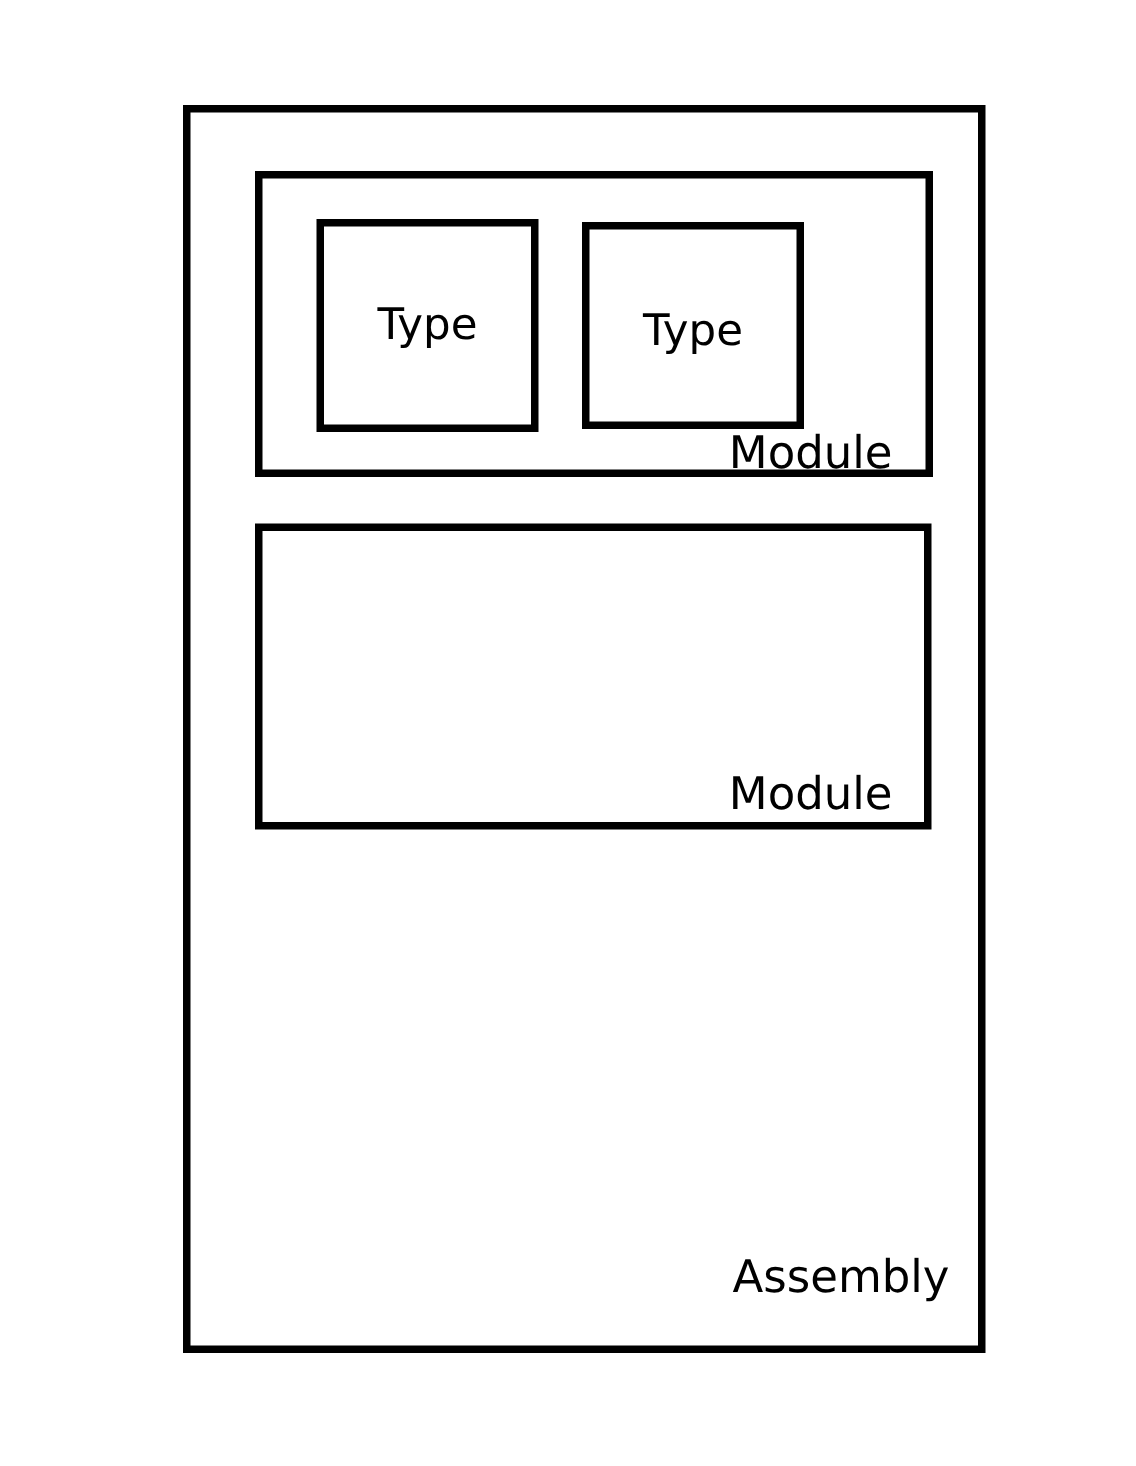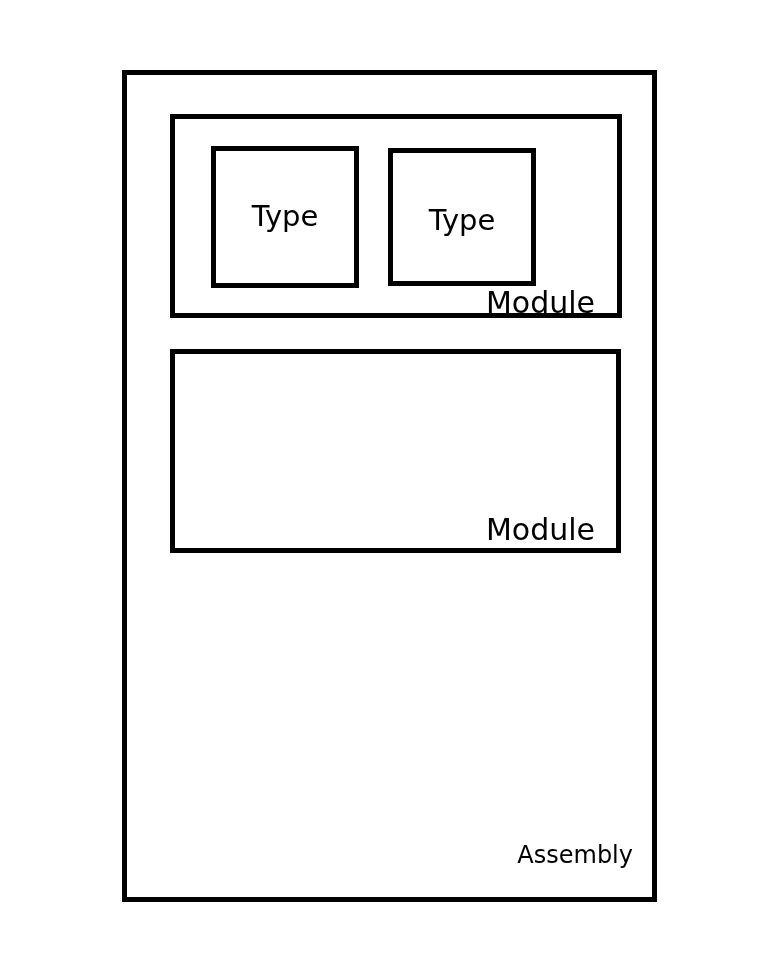--- a/index.html
+++ b/index.html
@@ -116,21 +116,21 @@
   }
 
   .module-label-2 {
     font-size: 30px;
     right: 21px;
     bottom: 3px;
     z-index: 4;
   }
 
   .assembly-label {
-    font-size: 24px;
+    font-size: 30px;
     right: 19px;
     bottom: 30px;
     z-index: 4;
   }
 </style>
 </head>
 <body>
 
 <div id="canvas">
 

